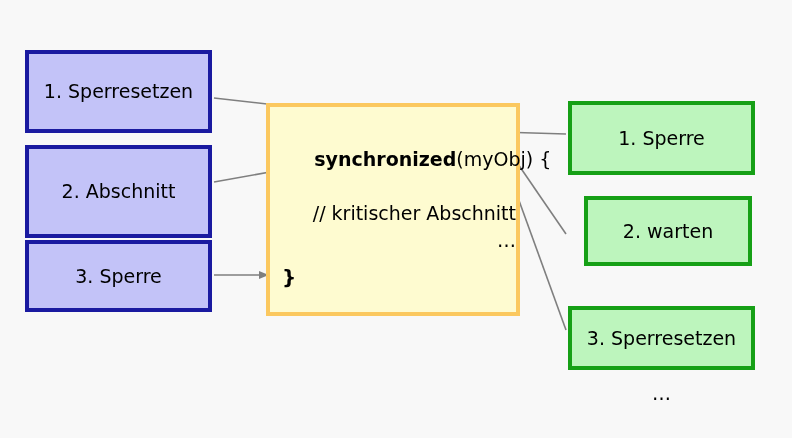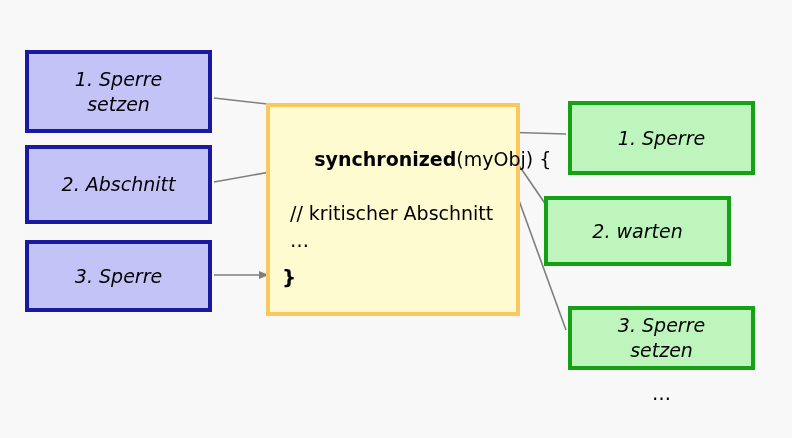--- a/index.html
+++ b/index.html
@@ -29,26 +29,25 @@
     height: 438px;
     z-index: 1;
     pointer-events: none;
   }
 
   
   .box {
     position: absolute;
     box-sizing: border-box;
     display: flex;
-    flex-direction: column;
+    flex-direction: row;
     align-items: center;
     justify-content: center;
     text-align: center;
     z-index: 2;
-    font-style: italic;
   }
   .box .line {
     display: block;
     line-height: 1.30;
     white-space: nowrap;
   }
 
   .box-blue {
     border: 4px solid #1a1aa0;
     background: #c3c3f8;
@@ -122,42 +121,42 @@
     <line x1="566" y1="234" x2="509" y2="151" stroke="#7f7f7f" stroke-width="1.6" marker-end="url(#ah)"></line>
 
     <line x1="566" y1="330" x2="509" y2="173" stroke="#7f7f7f" stroke-width="1.6" marker-end="url(#ah)"></line>
   </svg>
 
   <div class="box box-blue" style="left:25px; top:50px; width:187px; height:83px;">
     <span class="line">1. Sperre</span>
     <span class="line">setzen</span>
   </div>
 
-  <div class="box box-blue" style="left:25px; top:145px; width:187px; height:79px;">
+  <div class="box box-blue" style="left:25px; top:145px; width:187px; height:93px;">
     <span class="line">2. Abschnitt</span>
   </div>
 
   <div class="box box-blue" style="left:25px; top:240px; width:187px; height:72px;">
     <span class="line">3. Sperre</span>
   </div>
 
-  <div id="code-box" style="left:266px; top:103px; width:254px; height:213px;">
+  <div id="code-box" style="left:266px; top:103px; width:254px; height:213px;text-align:right;">
     <div class="code-line">
       <span class="code-kw">synchronized</span><span>(myObj) {</span>
     </div>
     <div class="code-line code-indent">// kritischer Abschnitt</div>
     <div class="code-line code-indent">…</div>
     <div id="code-close">}</div>
   </div>
 
   <div class="box box-green" style="left:568px; top:101px; width:187px; height:74px;">
     <span class="line">1. Sperre</span>
   </div>
 
-  <div class="box box-green" style="left:544px; top:196px; width:187px; height:70px;">
+  <div class="box box-green" style="left:584px; top:196px; width:168px; height:70px;">
     <span class="line">2. warten</span>
   </div>
 
   <div class="box box-green" style="left:568px; top:306px; width:187px; height:64px;">
     <span class="line">3. Sperre</span>
     <span class="line">setzen</span>
   </div>
 
   <div id="green-ellipsis" style="left:568px; top:382px; width:187px;">…</div>
 

